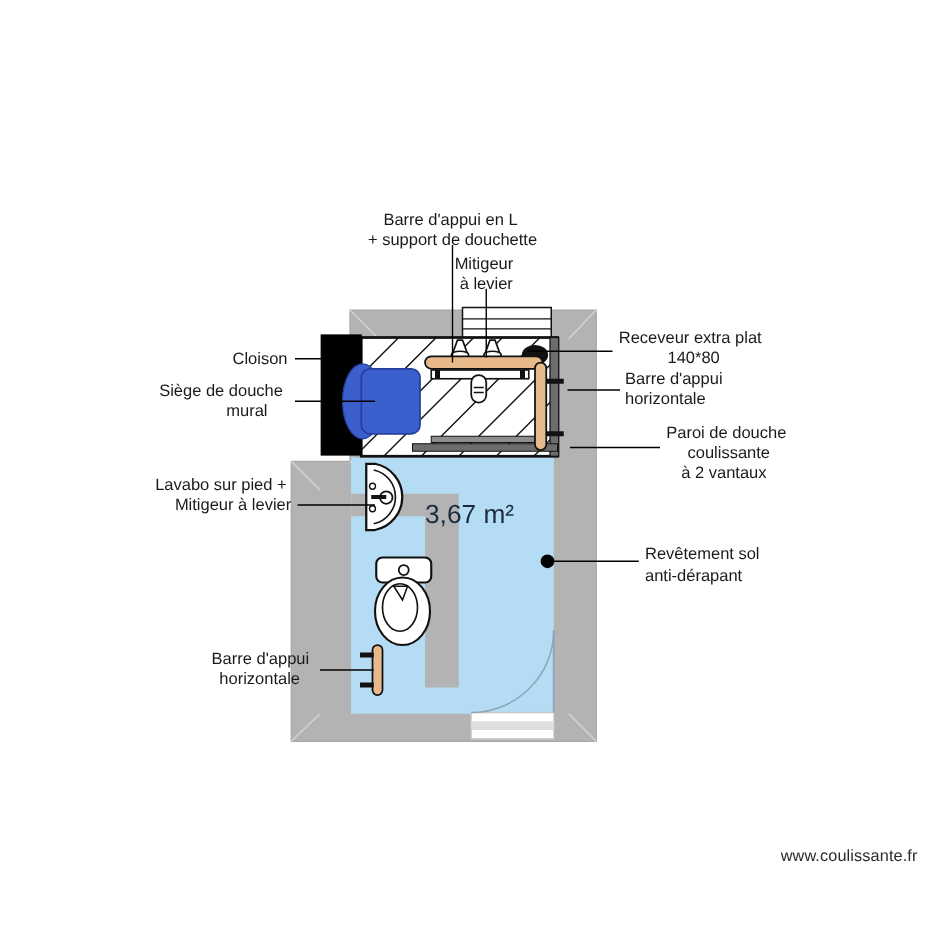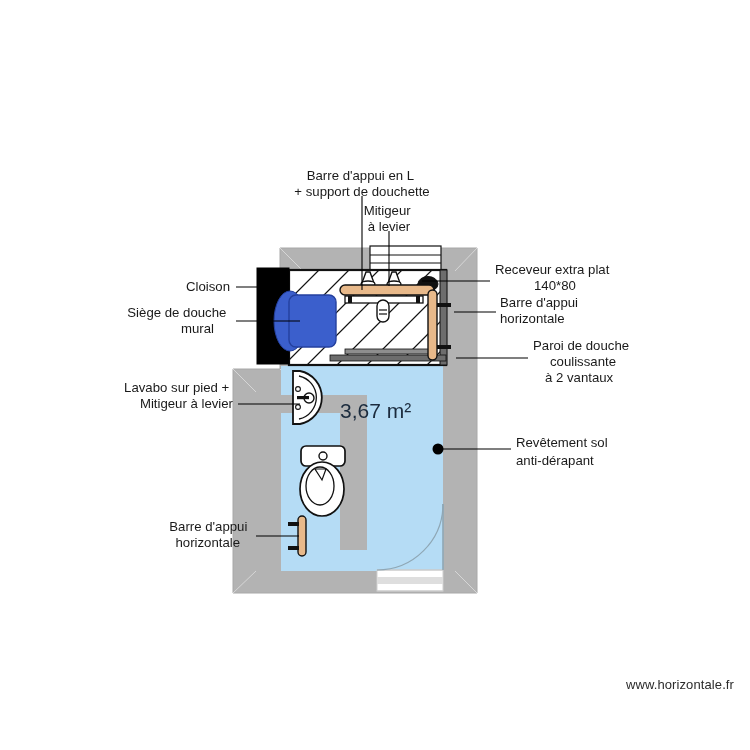--- a/index.html
+++ b/index.html
@@ -237,15 +237,15 @@
       </text>
 
       <text class="anno-text" text-anchor="start">
         <tspan x="516" y="447">Revêtement sol</tspan>
         <tspan x="516" y="465">anti-dérapant</tspan>
       </text>
 
     </g>
   </svg>
 
-  <div class="watermark">www.horizontale.fr</div>
+  <div class="watermark">www.coulissante.fr</div>
 
 </div>
 
 </body></html>

